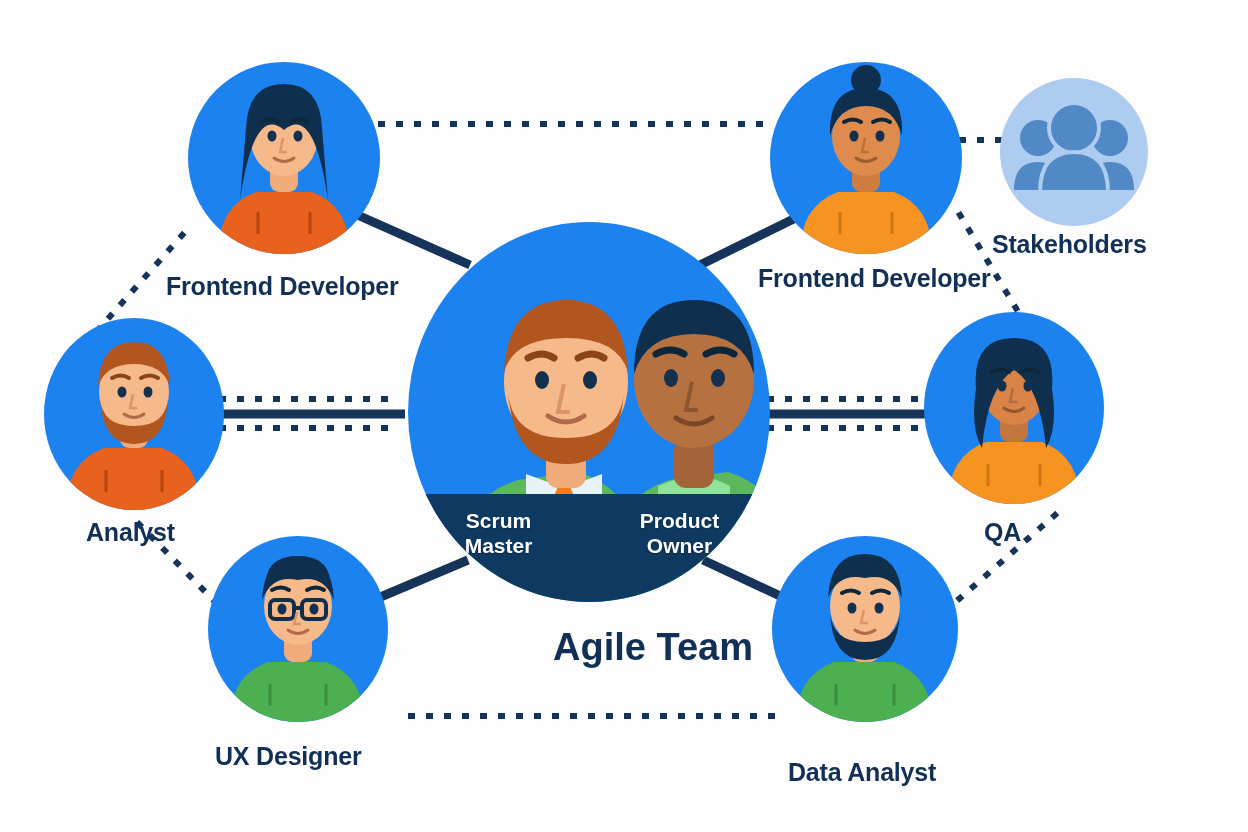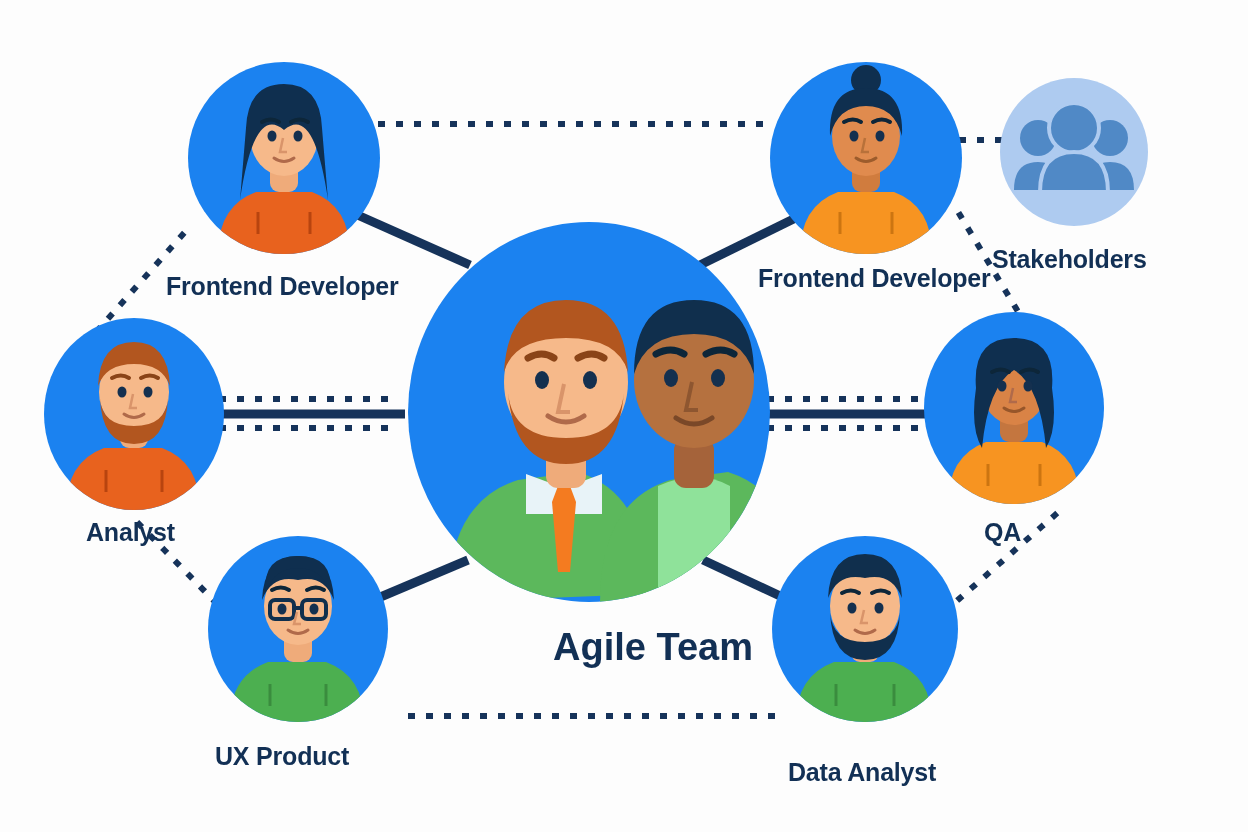--- a/index.html
+++ b/index.html
@@ -108,20 +108,30 @@
         <ellipse cx="286" cy="158" rx="60" ry="68" fill="#b5713f"></ellipse>
         <path d="M226 152 q0 -74 60 -74 q60 0 60 74 q-12 -40 -60 -40 q-48 0 -60 40z" fill="#102f4d"></path>
         <ellipse cx="263" cy="156" rx="7" ry="9" fill="#14304f"></ellipse>
         <ellipse cx="310" cy="156" rx="7" ry="9" fill="#14304f"></ellipse>
         <path d="M248 132 q15 -8 28 0" stroke="#0d2639" stroke-width="7" fill="none" stroke-linecap="round"></path>
         <path d="M298 132 q15 -8 28 0" stroke="#0d2639" stroke-width="7" fill="none" stroke-linecap="round"></path>
         <path d="M284 160 l-6 28 12 0" stroke="#8e5630" stroke-width="4" fill="none"></path>
         <path d="M268 196 q18 12 36 0" stroke="#7a4828" stroke-width="5" fill="none" stroke-linecap="round"></path>
       </g>
     </svg>
+    <div class="hub-band">
+      <div class="t left">
+        <span>Scrum</span><br>
+        <span>Master</span>
+      </div>
+      <div class="t right">
+        <span>Product</span><br>
+        <span>Owner</span>
+      </div>
+    </div>
   </div>
   <div class="hub-label" style="top:626px;">Agile Team</div>
 
   <div class="node">
     <div class="bubble" style="left:188px;top:62px;width:192px;height:192px;">
       <svg class="av" viewBox="0 0 192 192" preserveAspectRatio="xMidYMid slice">
         <path d="M30 192 q0 -48 38 -62 l56 0 q38 14 38 62z" fill="#e8621e"></path>
         <rect x="82" y="98" width="28" height="32" rx="9" fill="#efab7a"></rect>
         <ellipse cx="96" cy="74" rx="34" ry="40" fill="#f6b98a"></ellipse>
         <path d="M58 66 q2 -44 38 -44 q36 0 38 44 l6 72 q-14 -96 -44 -70 q-30 -26 -44 70z" fill="#0f2f4f"></path>
@@ -165,21 +175,21 @@
           <path d="M14 112 q0 -28 24 -28 q24 0 24 28z"></path>
           <circle cx="110" cy="60" r="18"></circle>
           <path d="M86 112 q0 -28 24 -28 q24 0 24 28z"></path>
         </g>
         <g fill="#5089c6" stroke="#aecbf0" stroke-width="4">
           <circle cx="74" cy="50" r="25"></circle>
           <path d="M40 114 q0 -40 34 -40 q34 0 34 40z"></path>
         </g>
       </svg>
     </div>
-    <div class="label" style="left:992px;top:245px;font-size:25px;">Stakeholders</div>
+    <div class="label" style="left:992px;top:230px;font-size:25px;">Stakeholders</div>
   </div>
 
   <div class="node">
     <div class="bubble" style="left:44px;top:318px;width:180px;height:192px;">
       <svg class="av" viewBox="0 0 180 192" preserveAspectRatio="xMidYMid slice">
         <path d="M22 192 q0 -48 38 -62 l58 0 q38 14 38 62z" fill="#e8621e"></path>
         <rect x="76" y="100" width="28" height="30" rx="9" fill="#efab7a"></rect>
         <ellipse cx="90" cy="74" rx="35" ry="40" fill="#f6b98a"></ellipse>
         <path d="M54 68 q2 -44 36 -44 q34 0 36 44 q-8 -22 -36 -22 q-28 0 -36 22z" fill="#b2561f"></path>
         <path d="M56 80 q2 46 34 46 q32 0 34 -46 q-2 28 -34 28 q-32 0 -34 -28z" fill="#b2561f"></path>
@@ -229,21 +239,21 @@
         </g>
         <ellipse cx="74" cy="73" rx="4.5" ry="5.5" fill="#14304f"></ellipse>
         <ellipse cx="106" cy="73" rx="4.5" ry="5.5" fill="#14304f"></ellipse>
         <path d="M64 54 q9 -5 17 0" stroke="#0d2639" stroke-width="4" fill="none" stroke-linecap="round"></path>
         <path d="M99 54 q9 -5 17 0" stroke="#0d2639" stroke-width="4" fill="none" stroke-linecap="round"></path>
         <path d="M89 76 l-3 12 7 0" stroke="#d9946a" stroke-width="2.5" fill="none"></path>
         <path d="M80 94 q10 7 20 0" stroke="#b06a4a" stroke-width="3" fill="none" stroke-linecap="round"></path>
         <path d="M62 148 l0 22 M118 148 l0 22" stroke="#3a8c3e" stroke-width="3"></path>
       </svg>
     </div>
-    <div class="label" style="left:215px;top:742px;font-size:25px;">UX Product</div>
+    <div class="label" style="left:215px;top:742px;font-size:25px;">UX Designer</div>
   </div>
 
   <div class="node">
     <div class="bubble" style="left:772px;top:536px;width:186px;height:186px;">
       <svg class="av" viewBox="0 0 186 186" preserveAspectRatio="xMidYMid slice">
         <path d="M24 186 q0 -46 38 -60 l60 0 q38 14 38 60z" fill="#4caf50"></path>
         <rect x="79" y="96" width="28" height="30" rx="9" fill="#efab7a"></rect>
         <ellipse cx="93" cy="70" rx="35" ry="40" fill="#f6b98a"></ellipse>
         <path d="M56 62 q2 -44 37 -44 q35 0 37 44 q-10 -26 -37 -20 q-27 -6 -37 20z" fill="#102f4d"></path>
         <path d="M58 76 q2 48 35 48 q33 0 35 -48 q-2 30 -35 30 q-33 0 -35 -30z" fill="#102f4d"></path>

